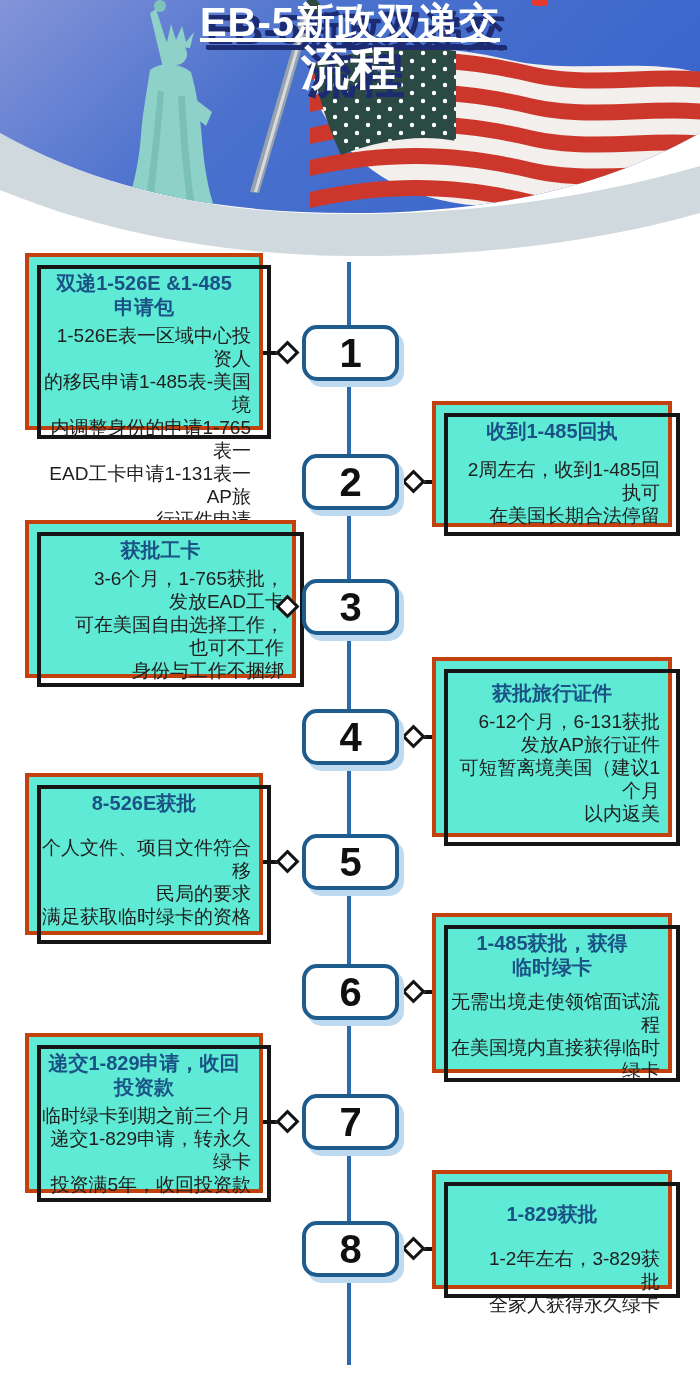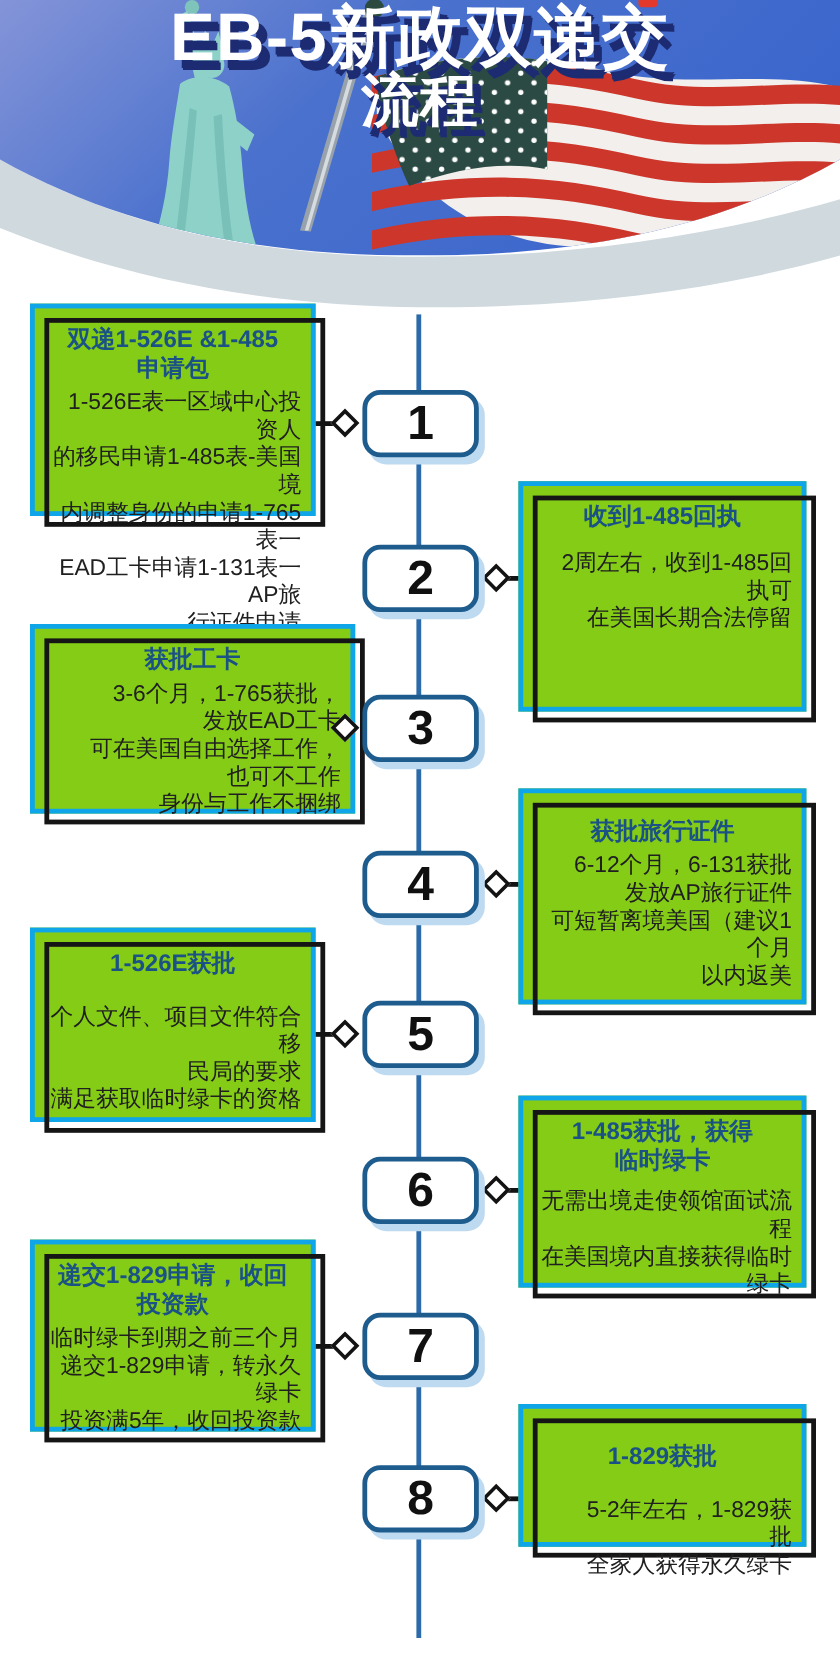--- a/index.html
+++ b/index.html
@@ -4,21 +4,21 @@
 <style>
   html,body{margin:0;padding:0;background:#ffffff;}
   body{font-family:"Liberation Sans","DejaVu Sans",sans-serif;}
   .canvas{position:relative;width:700px;height:1383px;background:#ffffff;overflow:hidden;}
 
   
   .header-svg{position:absolute;top:0;left:0;z-index:1;display:block;}
   .header-title{position:absolute;top:2px;left:0;width:700px;text-align:center;z-index:5;
     color:#ffffff;font-weight:900;line-height:1.03;letter-spacing:1px;
     text-shadow:6px 7px 0 #1d2c72,7px 8px 0 #1d2c72;}
-  .header-title .l1{font-size:56px;}
+  .header-title .l1{font-size:40px;text-decoration:underline;}
   .header-title .l2{font-size:48px;}
   .red-mark{position:absolute;left:532px;top:0;width:16px;height:6px;background:#e2392c;
     border-radius:0 0 3px 3px;z-index:6;}
 
   
   .vline{position:absolute;left:347px;top:262px;width:4px;height:1103px;background:#2b6ba9;z-index:0;}
 
   .capsule{position:absolute;left:302px;width:89px;height:48px;background:#ffffff;
     border:4px solid #1e5c8e;border-radius:15px;box-shadow:5px 6px 0 0 #bedaf0;
     display:flex;align-items:center;justify-content:center;z-index:3;}
@@ -32,25 +32,25 @@
   .d1{top:344px}.d2{top:473px}.d3{top:598px}.d4{top:728px}
   .d5{top:853px}.d6{top:983px}.d7{top:1113px}.d8{top:1240px}
 
   .hline{position:absolute;height:4px;background:#131313;z-index:1;}
   .hL{left:258px;width:26px;}
   .hR{left:420px;width:15px;}
   .h1{top:351px}.h2{top:480px}.h3{top:605px}.h4{top:735px}
   .h5{top:860px}.h6{top:990px}.h7{top:1120px}.h8{top:1247px}
 
   
-  .box{position:absolute;background:#84cc16;border:4px solid #0ea5e9;box-sizing:border-box;z-index:2;}
+  .box{position:absolute;background:#5eead4;border:4px solid #c2410c;box-sizing:border-box;z-index:2;}
   .box::after{content:"";position:absolute;top:8px;left:8px;right:-12px;bottom:-13px;
     border:4px solid #151515;z-index:-1;}
   .s1{left:25px;top:253px;width:238px;height:177px;}
-  .s2{left:432px;top:401px;width:240px;height:192px;}
+  .s2{left:432px;top:401px;width:240px;height:126px;}
   .s3{left:25px;top:520px;width:271px;height:158px;}
   .s4{left:432px;top:657px;width:240px;height:180px;}
   .s5{left:25px;top:773px;width:238px;height:162px;}
   .s6{left:432px;top:913px;width:240px;height:160px;}
   .s7{left:25px;top:1033px;width:238px;height:160px;}
   .s8{left:432px;top:1170px;width:240px;height:119px;}
 
   .box-title{font-size:20px;font-weight:700;color:#1a5286;text-align:center;
     margin:14px 4px 0;line-height:1.2;white-space:pre-line;}
   .box-body{font-size:19px;line-height:1.21;color:#202020;margin:6px 8px 0 13px;
@@ -179,21 +179,21 @@
 可短暂离境美国（建议1个月
 以内返美</div>
   </div>
   <div class="hline hR h4"></div>
   <div class="diamond dR d4"></div>
   <div class="capsule c4">
     <span>4</span>
   </div>
 
   <div class="box s5">
-    <div class="box-title">1-526E获批</div>
+    <div class="box-title">8-526E获批</div>
     <div class="box-body">个人文件、项目文件符合移
 民局的要求
 满足获取临时绿卡的资格</div>
   </div>
   <div class="hline hL h5"></div>
   <div class="diamond dL d5"></div>
   <div class="capsule c5">
     <span>5</span>
   </div>
 
@@ -217,21 +217,21 @@
 投资满5年，收回投资款</div>
   </div>
   <div class="hline hL h7"></div>
   <div class="diamond dL d7"></div>
   <div class="capsule c7">
     <span>7</span>
   </div>
 
   <div class="box s8">
     <div class="box-title">1-829获批</div>
-    <div class="box-body">5-2年左右，1-829获批
+    <div class="box-body">1-2年左右，3-829获批
 全家人获得永久绿卡</div>
   </div>
   <div class="hline hR h8"></div>
   <div class="diamond dR d8"></div>
   <div class="capsule c8">
     <span>8</span>
   </div>
 
 </div>
 

